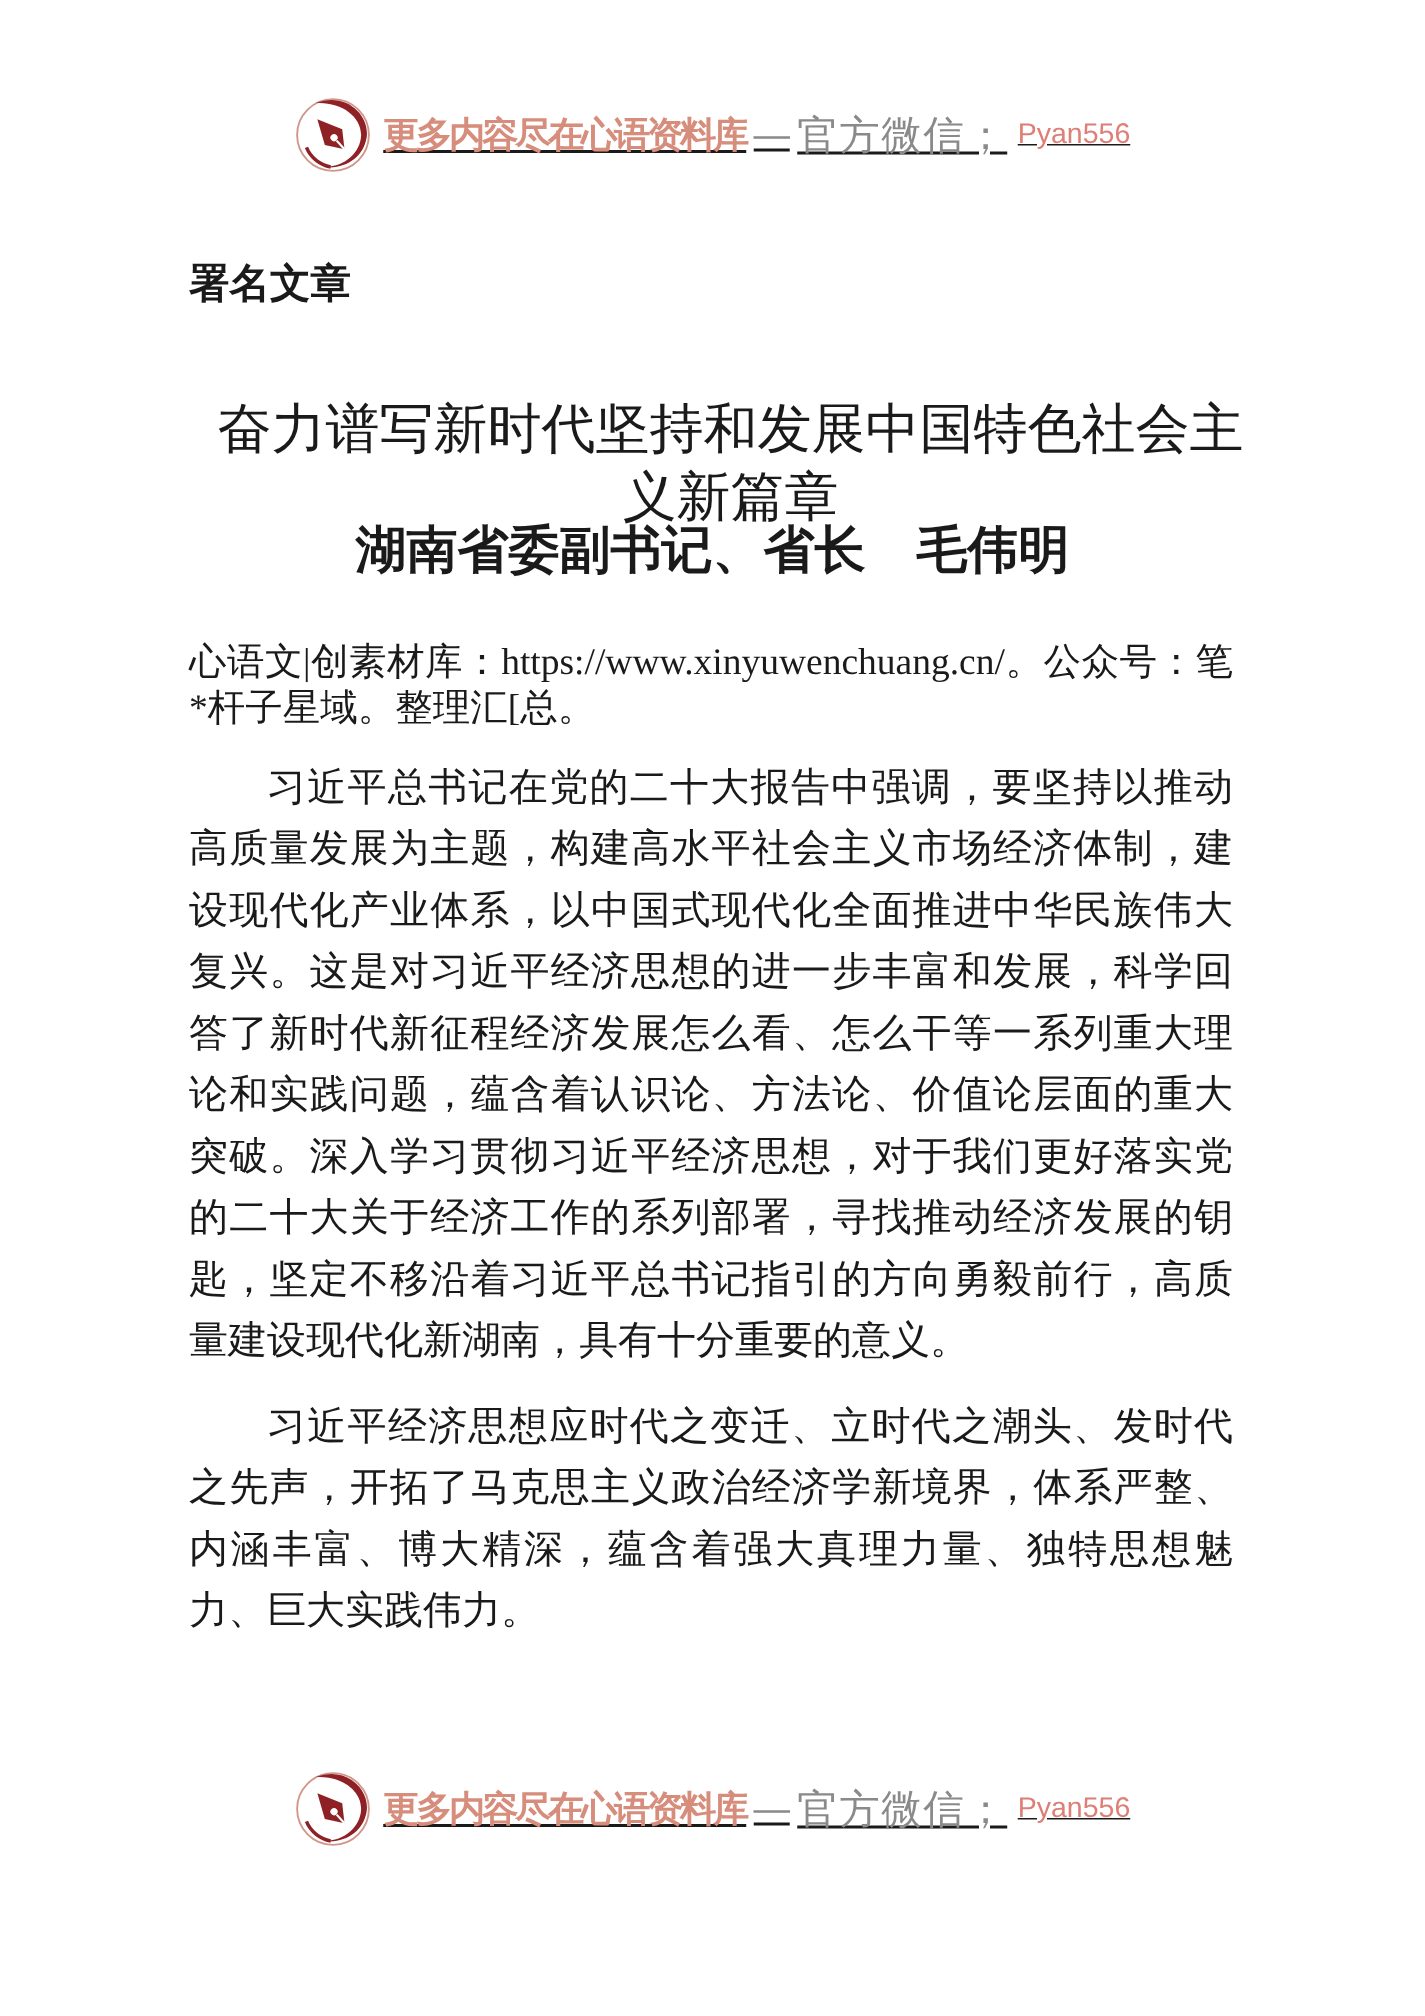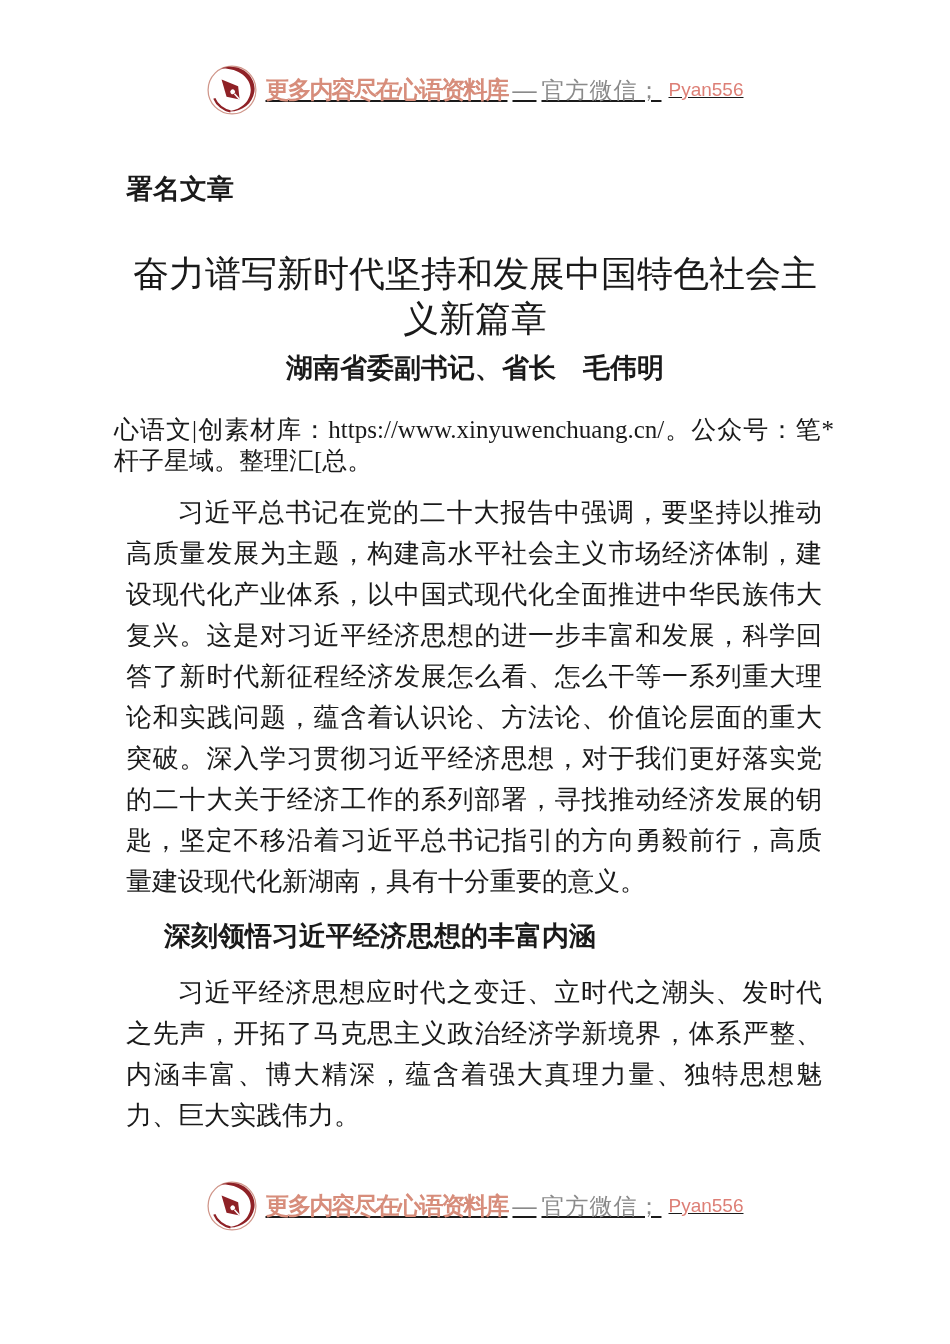--- a/index.html
+++ b/index.html
@@ -33,21 +33,21 @@
     letter-spacing:-2px;
     color:var(--brand_salmon,#d78d7b);
   }
   .wm-dash{
     font-size:24px;
     font-weight:bold;
     color:var(--label_gray,#8a8a8a);
     margin:0 -2px;
   }
   .wm-label{
-    font-size:23px;
+    font-size:27px;
     color:var(--label_gray,#8a8a8a);
     letter-spacing:1px;
   }
   .wm-id{
     font-family:"Liberation Sans","DejaVu Sans",sans-serif;
     font-size:19px;
     color:var(--wechat_red,#dd7f76);
   }
 
   
@@ -55,40 +55,40 @@
     position:absolute;
     top:172px; left:126px;
     font-family:"Liberation Sans","DejaVu Sans",sans-serif;
     font-weight:bold;
     font-size:27px;
     line-height:34px;
   }
   .title{
     position:absolute;
     top:252px; left:125px; width:700px;
-    margin:0;
+    margin:12px;
     text-align:center;
     font-weight:400;
     font-size:36px;
     line-height:45px;
   }
   .byline{
     position:absolute;
     top:351px; left:125px; width:700px;
     text-align:center;
     font-weight:bold;
-    font-size:27px;
+    font-size:34px;
     line-height:34px;
   }
   .content{
     position:absolute;
     top:410px; left:110px; width:728px;
   }
   .source{
-    margin:4px;
+    margin:16px;
     font-size:25px;
     line-height:31px;
     text-align:justify;
     word-break:break-all;
   }
   .para{
     margin:16px;
     font-size:26px;
     line-height:41px;
     text-indent:2em;
@@ -130,21 +130,20 @@
 
   <div class="doc-label">署名文章</div>
 
   <h1 class="title">奋力谱写新时代坚持和发展中国特色社会主义新篇章</h1>
 
   <div class="byline">湖南省委副书记、省长　毛伟明</div>
 
   <div class="content">
     <p class="source">心语文|创素材库：https://www.xinyuwenchuang.cn/。公众号：笔*杆子星域。整理汇[总。</p>
     <p class="para">习近平总书记在党的二十大报告中强调，要坚持以推动高质量发展为主题，构建高水平社会主义市场经济体制，建设现代化产业体系，以中国式现代化全面推进中华民族伟大复兴。这是对习近平经济思想的进一步丰富和发展，科学回答了新时代新征程经济发展怎么看、怎么干等一系列重大理论和实践问题，蕴含着认识论、方法论、价值论层面的重大突破。深入学习贯彻习近平经济思想，对于我们更好落实党的二十大关于经济工作的系列部署，寻找推动经济发展的钥匙，坚定不移沿着习近平总书记指引的方向勇毅前行，高质量建设现代化新湖南，具有十分重要的意义。</p>
-    <h2 class="section-heading">深刻领悟习近平经济思想的丰富内涵</h2>
     <p class="para">习近平经济思想应时代之变迁、立时代之潮头、发时代之先声，开拓了马克思主义政治经济学新境界，体系严整、内涵丰富、博大精深，蕴含着强大真理力量、独特思想魅力、巨大实践伟力。</p>
   </div>
 
   <footer class="watermark bottom">
     <span class="wm-logo">
       <svg viewBox="0 0 50 50" width="52" height="52" aria-hidden="true">
         <circle cx="25" cy="25" r="23" fill="none" stroke="#d0968a" stroke-width="1.2"></circle>
         <path d="M14 4.5 C 34 -3 49 13 46.5 27 C 44.5 39 33 47.5 19 45.5 C 33 45.5 42.5 36 43 25.5 C 43.5 13 30 3.5 14 4.5 Z" fill="#8f2126"></path>
         <path d="M8 33 c 2.5 6.5 9 11.5 15.5 12.5" stroke="#8f2126" stroke-width="2.2" fill="none"></path>
         <g transform="rotate(-42 25 26)">

